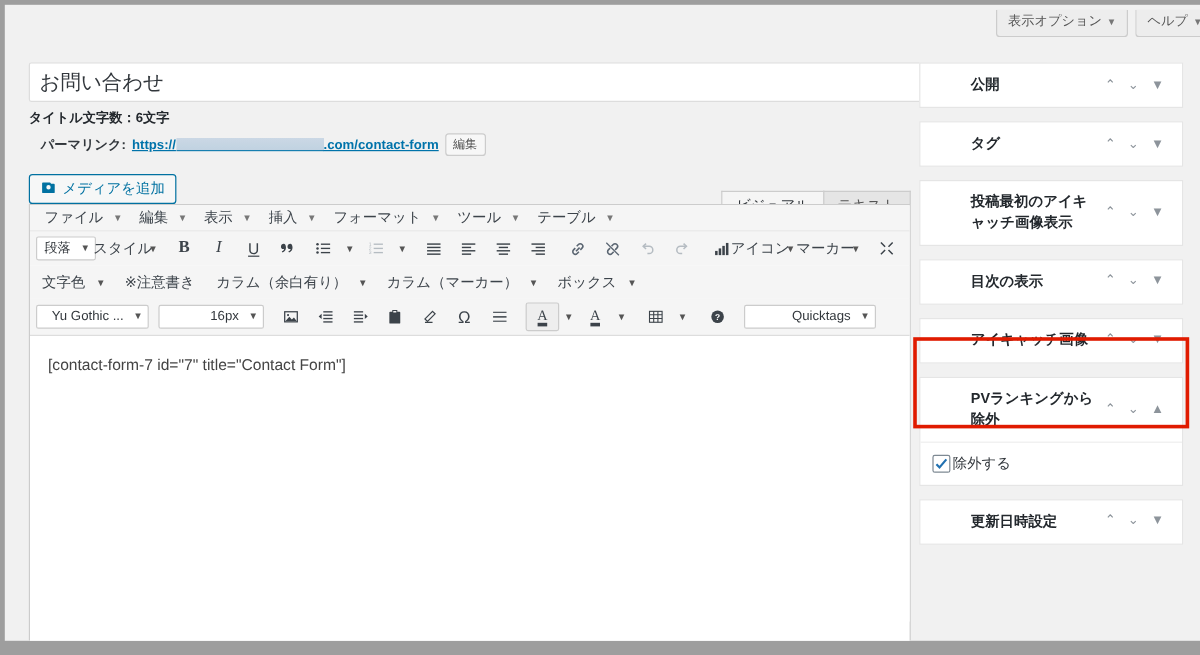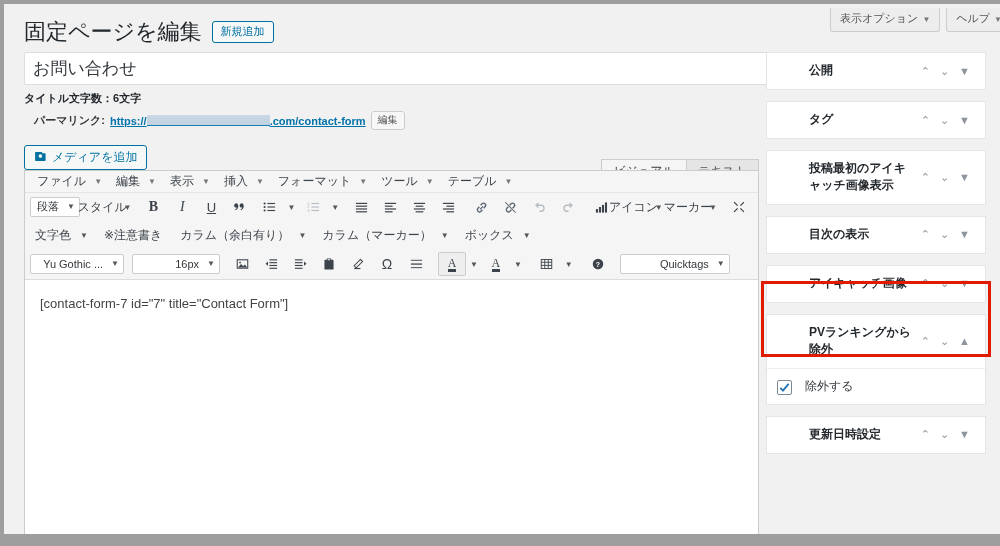--- a/index.html
+++ b/index.html
@@ -290,22 +290,22 @@
     font-size: 11px;
     padding: 0 5px;
     cursor: pointer;
     line-height: 1;
     user-select: none;
   }
   .metabox-body {
     border-top: 1px solid #eee;
     padding: 9px 10px;
     display: flex;
-    align-items: flex-end;
-    gap: 13px;
+    align-items: center;
+    gap: 2px;
   }
   .wpcheck {
     width: 13px; height: 13px;
     border: 1px solid #7e8993;
     border-radius: 2px;
     background: #fff;
     display: inline-flex;
     align-items: center;
     justify-content: center;
     cursor: pointer;
@@ -332,24 +332,20 @@
 
   <div class="top-buttons">
     <div class="tab-btn">
       <span>表示オプション</span><span class="caret">▼</span>
     </div>
     <div class="tab-btn">
       <span>ヘルプ</span><span class="caret">▼</span>
     </div>
   </div>
 
-  <div class="page-heading">
-    <h1 class="page-title">固定ページを編集</h1>
-    <span class="add-new-btn">新規追加</span>
-  </div>
 
   <div id="main-col">
 
     <input class="title-input" value="お問い合わせ" placeholder="ここにタイトルを入力" style="">
 
     <div class="title-count">タイトル文字数：6文字</div>
 
     <div class="permalink-row">
       <span class="permalink-label">パーマリンク:</span>
       <span class="permalink-link">

